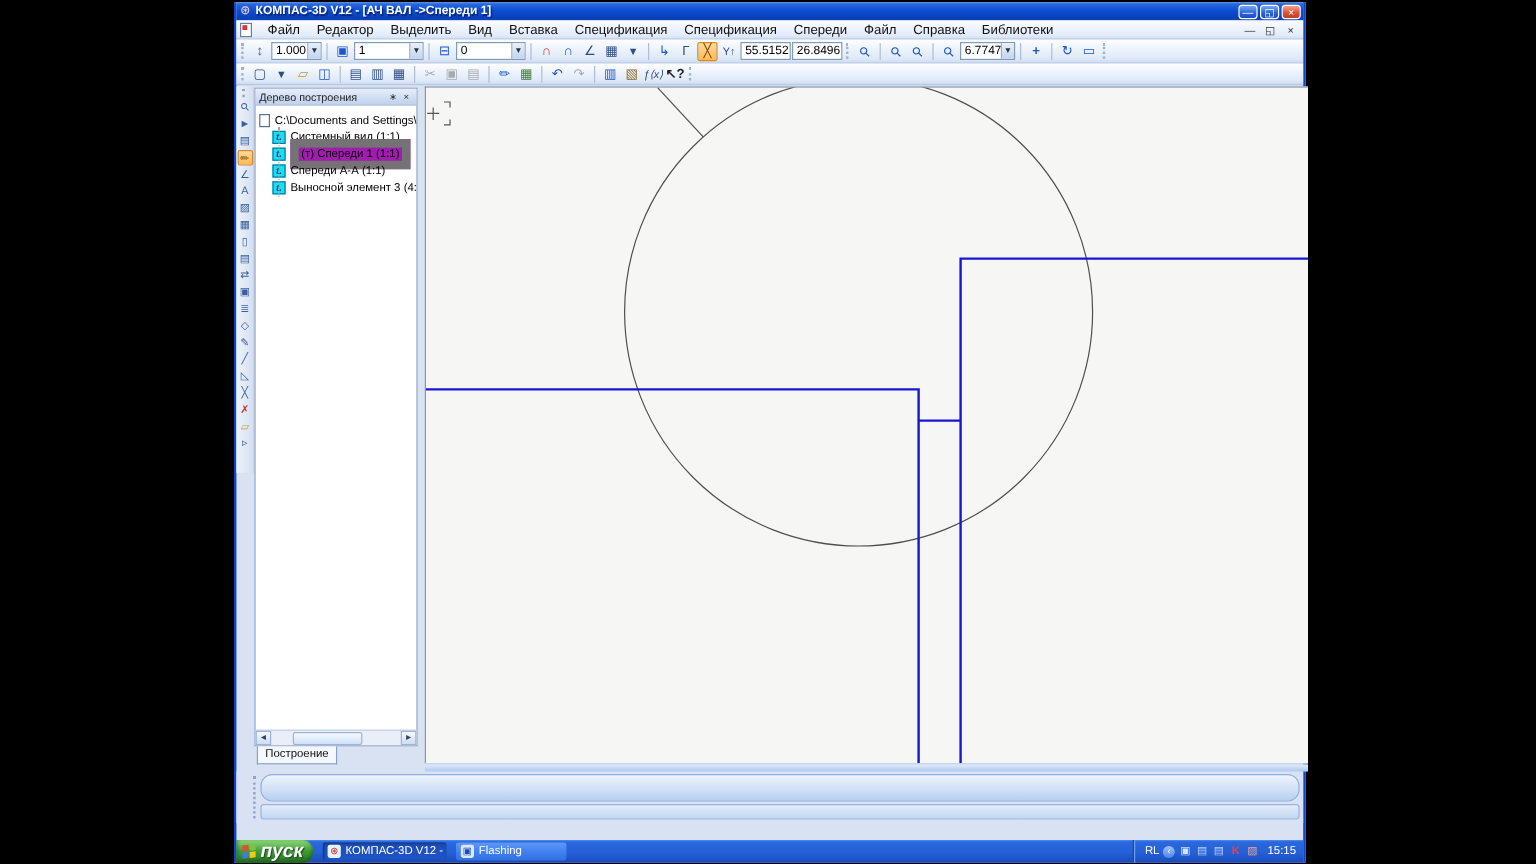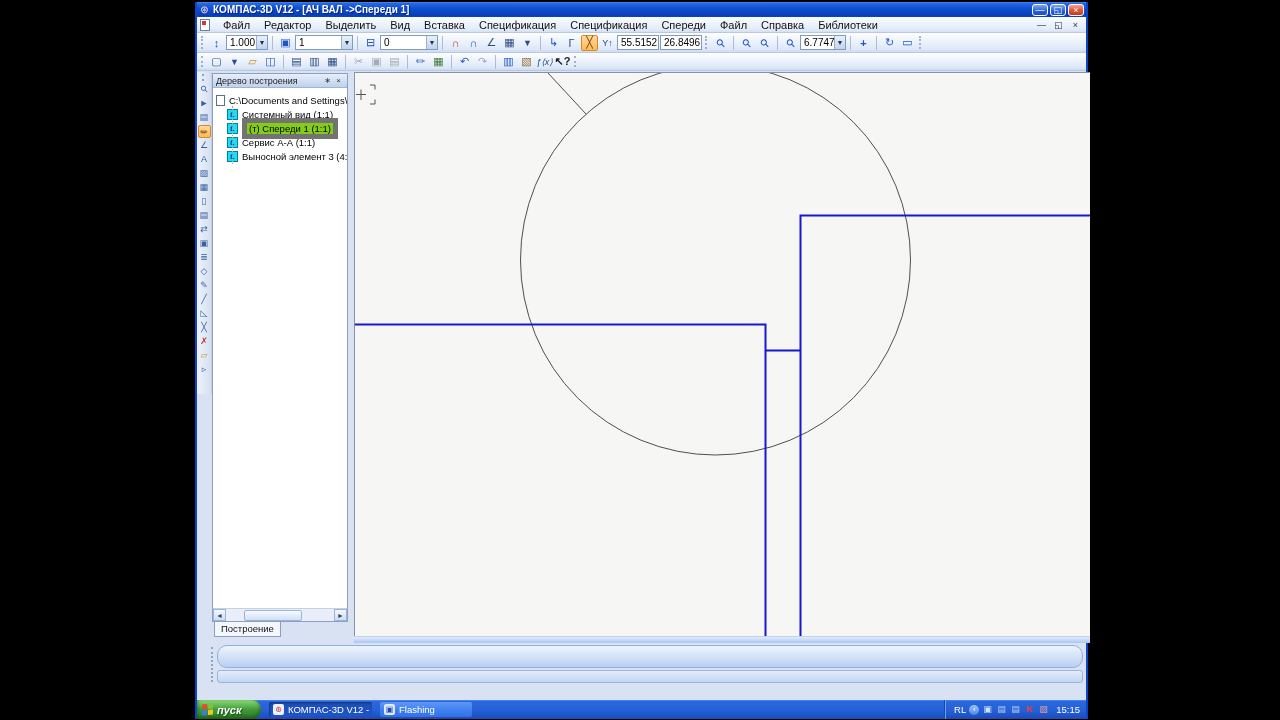--- a/index.html
+++ b/index.html
@@ -73,21 +73,21 @@
   .tree { position:absolute; left:15px; top:71px; width:136px; height:549px;
     background:#fff; border:1px solid #8aa0c0; }
   .tree-hd { height:14px; background:linear-gradient(180deg,#e7eefb,#bfd1ec);
     border-bottom:1px solid #9fb4d4; display:flex; align-items:center;
     font-size:9px; color:#222; padding:0 3px; }
   .tree-hd .t { flex:1; }
   .tree-hd .hb { width:11px; text-align:center; font-size:8px; color:#333; }
   .tree-body { position:relative; padding-top:5px; font-size:9.5px; color:#000; }
   .trow { display:flex; align-items:center; height:14px; padding-left:3px; white-space:nowrap; }
   .trow.child { padding-left:14px; }
-  .trow.sel .lbl { background:#84cc16; border:5px solid #737373; padding:0 2px; }
+  .trow.sel .lbl { background:#a21caf; border:7px solid #737373; padding:0 2px; }
   .tico { width:11px; height:11px; background:#19dff0; border:1px solid #0a7ca0;
     color:#063a8c; font-size:8px; font-weight:bold; font-style:italic; line-height:10px;
     text-align:center; margin-right:4px; flex:none; }
   .dico { width:9px; height:11px; background:#fff; border:1px solid #5a6f93; margin-right:4px; flex:none; }
   .tree-conn { position:absolute; left:19px; top:18px; width:1px; height:58px;
     border-left:1px dotted #9aa4b4; }
   .lbl { overflow:hidden; }
   .tree-scroll { position:absolute; left:0; bottom:0; width:100%; height:13px;
     background:#e9eef8; border-top:1px solid #c4d0e4; display:flex; align-items:center; }
   .sarr { width:13px; height:12px; background:linear-gradient(180deg,#f4f8fe,#cdddf4);
@@ -126,21 +126,21 @@
       radial-gradient(circle at 8px 4px,#9a9684 1px,transparent 1.3px),
       radial-gradient(circle at 4px 8px,#9a9684 1px,transparent 1.3px); }
 
   
   .taskbar { position:absolute; left:0; top:698px; width:100%; height:19px;
     background:linear-gradient(180deg,#4a90f6 0%,#2b68dd 8%,#2460d6 55%,#1c4fc0 92%,#1b49ae 100%);
     display:flex; align-items:stretch; }
   .startbtn { width:64px; border-radius:0 9px 9px 0;
     background:linear-gradient(180deg,#8fdc7a,#3f9c38 50%,#2f7d2b);
     box-shadow:inset 0 -2px 4px #1c5c18; display:flex; align-items:center; gap:4px;
-    padding-left:5px; color:#fff; font-weight:bold; font-style:italic; font-size:11px;
+    padding-left:5px; color:#fff; font-weight:bold; font-style:italic; font-size:16px;
     text-shadow:1px 1px 1px #1a4a18; }
   .winflag { width:11px; height:11px; display:grid; grid-template-columns:5px 5px; grid-gap:1px; transform:skewY(-6deg); }
   .winflag i { display:block; height:5px; }
   .task { margin-left:8px; margin-top:2px; margin-bottom:2px; width:103px; border-radius:2px;
     display:flex; align-items:center; gap:4px; padding:0 4px; font-size:9.5px; color:#fff;
     white-space:nowrap; overflow:hidden; }
   .task.active { background:linear-gradient(180deg,#1c4db4,#1f55c8); box-shadow:inset 1px 1px 2px #123577; }
   .task.idle { background:linear-gradient(180deg,#5e97f4,#3d7ef0 60%,#3470e2); width:92px; }
   .tico2 { width:11px; height:11px; border-radius:2px; flex:none; font-size:8px; line-height:11px; text-align:center; }
   .tray { margin-left:auto; display:flex; align-items:center; gap:3px; padding:0 6px 0 8px;
@@ -304,21 +304,21 @@
       <div class="trow child">
         <span class="tico">t.</span>
         <span class="lbl">Системный вид (1:1)</span>
       </div>
       <div class="trow child sel">
         <span class="tico">t.</span>
         <span class="lbl">(т) Спереди 1 (1:1)</span>
       </div>
       <div class="trow child">
         <span class="tico">t.</span>
-        <span class="lbl">Сервис А-А (1:1)</span>
+        <span class="lbl">Спереди А-А (1:1)</span>
       </div>
       <div class="trow child">
         <span class="tico">t.</span>
         <span class="lbl">Выносной элемент 3 (4:1)</span>
       </div>
     </div>
     <div class="tree-scroll">
       <span class="sarr">◄</span>
       <span class="sthumb"></span>
       <span class="sarr right">►</span>

